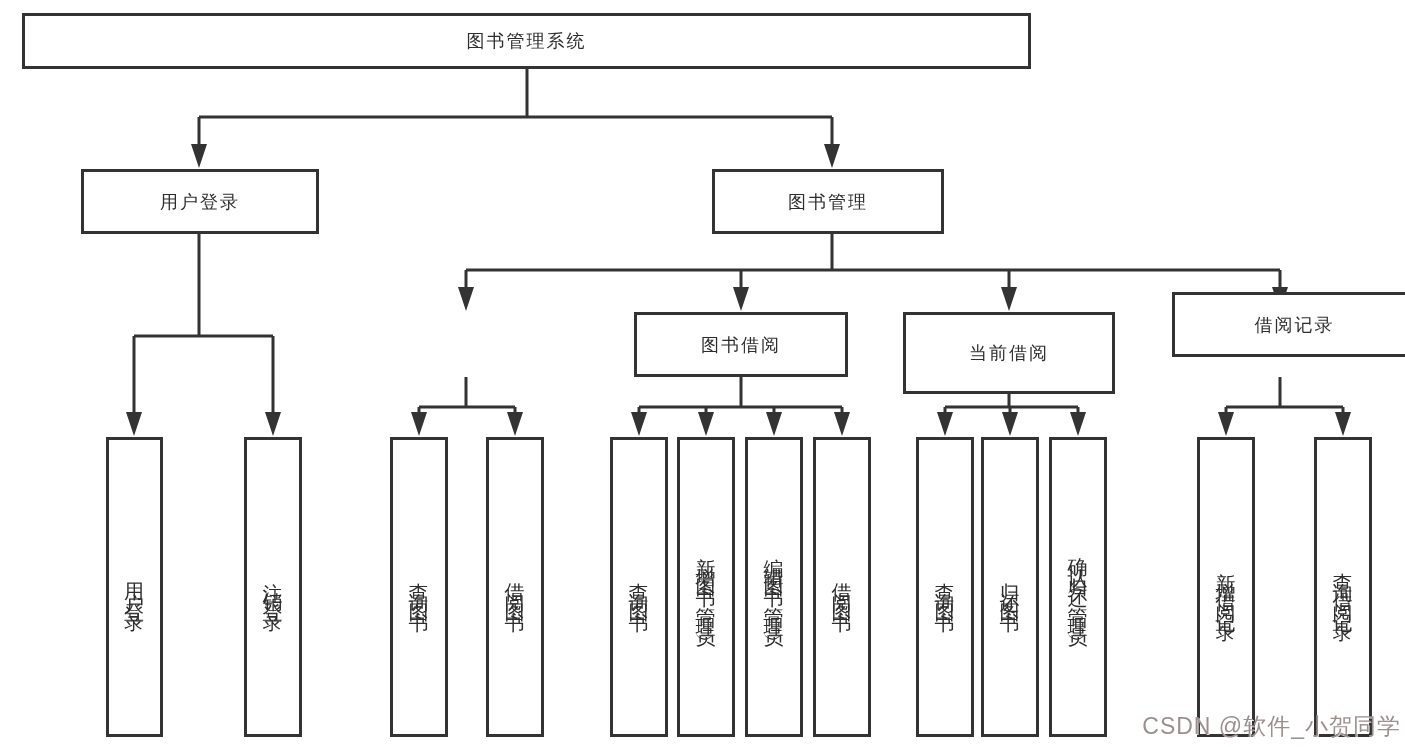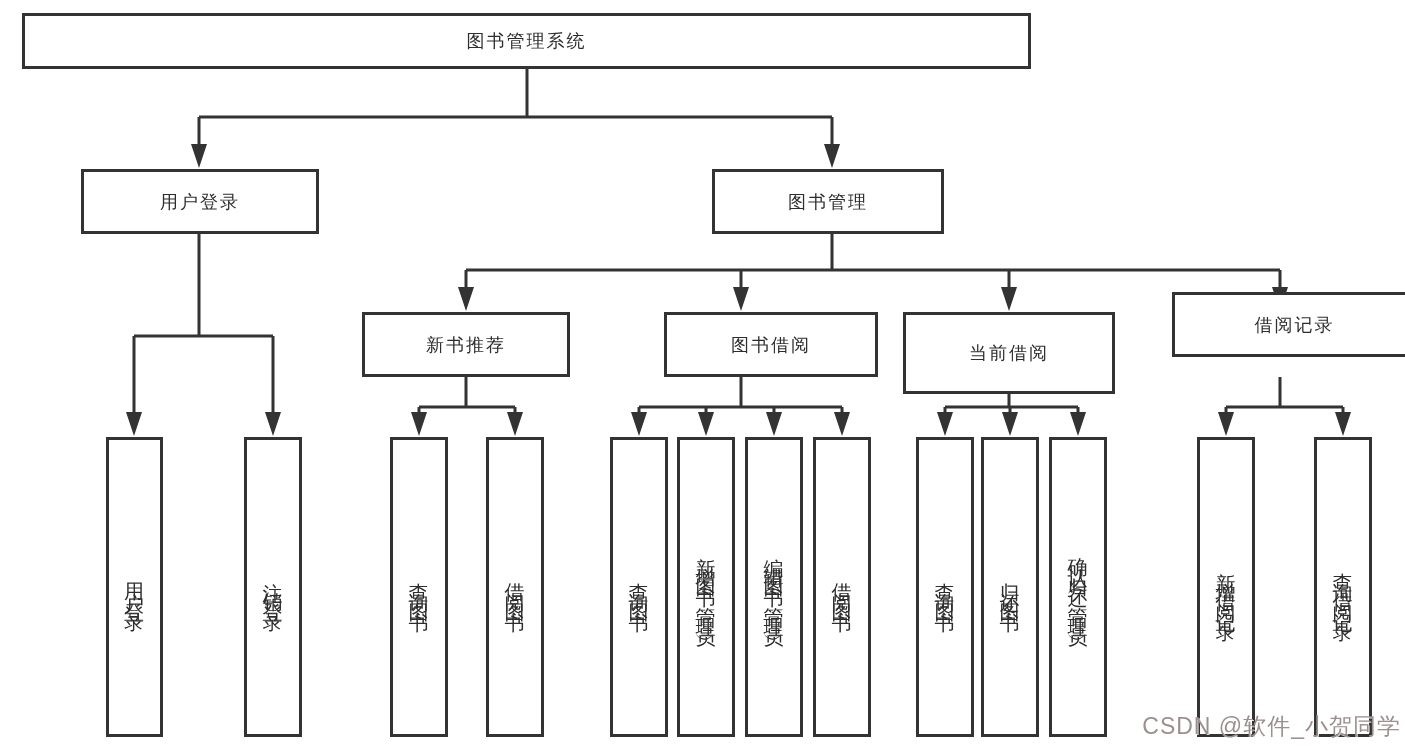--- a/index.html
+++ b/index.html
@@ -97,22 +97,21 @@
     <path d="M1280 377 V407 M1226 407 H1343 M1226 407 V414 M1343 407 V414"></path>
     <polygon points="1218,412 1234,412 1226,436"></polygon>
     <polygon points="1335,412 1351,412 1343,436"></polygon>
   </svg>
 
   <div class="box h" style="left:22px;top:13px;width:1009px;height:56px">图书管理系统</div>
 
   <div class="box h" style="left:81px;top:169px;width:238px;height:65px">用户登录</div>
   <div class="box h" style="left:712px;top:169px;width:232px;height:65px">图书管理</div>
 
-  <div class="box h" style="left:362px;top:312px;width:208px;height:65px">新书推荐</div>
-  <div class="box h" style="left:664px;top:312px;width:214px;height:65px">图书借阅</div>
+  <div class="box h" style="left:634px;top:312px;width:214px;height:65px">图书借阅</div>
   <div class="box h" style="left:903px;top:312px;width:212px;height:82px">当前借阅</div>
   <div class="box h" style="left:1172px;top:292px;width:245px;height:65px">借阅记录</div>
 
   <div class="box v" style="left:106px;top:437px;width:57px;height:300px">用户登录</div>
   <div class="box v" style="left:244px;top:437px;width:58px;height:300px">注销登录</div>
 
   <div class="box v" style="left:390px;top:437px;width:58px;height:300px">查询图书</div>
   <div class="box v" style="left:486px;top:437px;width:58px;height:300px">借阅图书</div>
 
   <div class="box v" style="left:610px;top:437px;width:58px;height:300px">查询图书</div>

